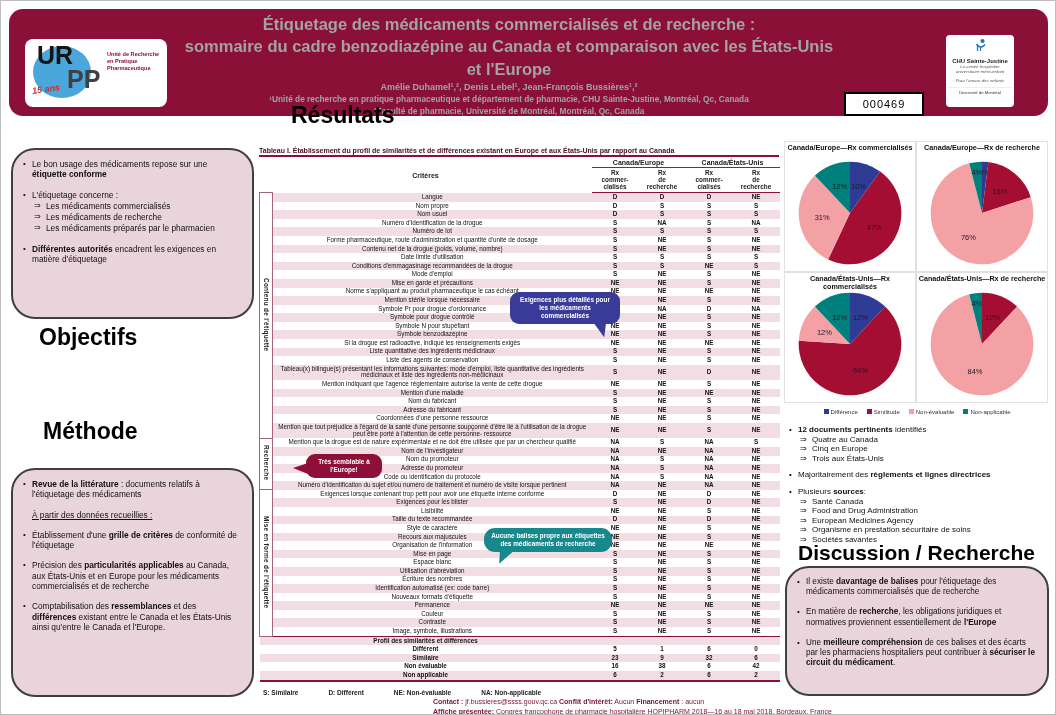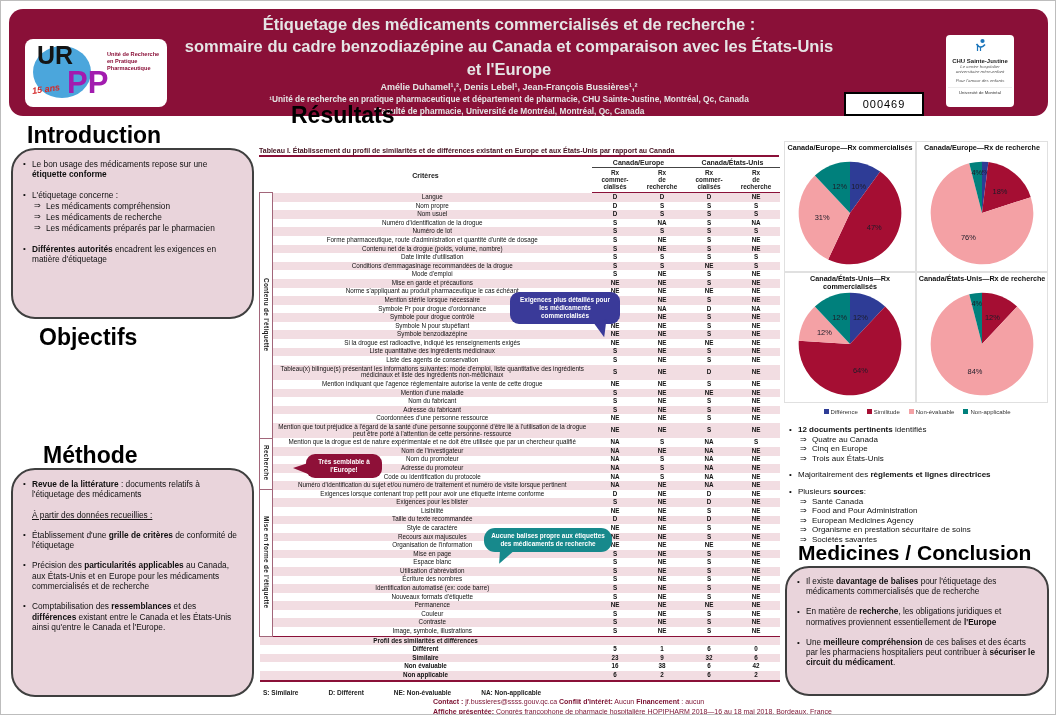--- a/index.html
+++ b/index.html
@@ -4,24 +4,24 @@
 <style>
   html,body{margin:0;padding:0;background:#fff;}
   #poster{position:relative;width:1056px;height:715px;background:#fff;border:1px solid #bdbdbd;
           font-family:"Liberation Sans",sans-serif;box-sizing:border-box;overflow:hidden;}
 
   
   #banner{position:absolute;left:8px;top:8px;width:1039px;height:107px;background:#8A1038;border-radius:14px;}
   #urpp{position:absolute;left:16px;top:30px;width:142px;height:68px;background:#fff;border-radius:8px;overflow:hidden;}
   .urpp-blue{position:absolute;left:8px;top:7px;width:58px;height:52px;border-radius:50%;background:#4BA6DC;}
   .urpp-ur{position:absolute;left:12px;top:2px;font-size:25px;font-weight:900;color:#141414;}
-  .urpp-pp{position:absolute;left:42px;top:26px;font-size:31px;font-weight:900;color:#a21caf;}
+  .urpp-pp{position:absolute;left:42px;top:26px;font-size:25px;font-weight:900;color:#404040;}
   .urpp-badge{position:absolute;left:7px;top:45px;font-size:9px;font-weight:700;font-style:italic;color:#D42B2B;transform:rotate(-8deg);}
   .urpp-cap{position:absolute;left:82px;top:12px;width:57px;font-size:5.6px;font-weight:700;color:#8A1038;line-height:1.25;}
-  #titles{position:absolute;left:175px;top:4px;width:650px;text-align:center;color:#e5e5e5;}
+  #titles{position:absolute;left:175px;top:4px;width:650px;text-align:center;color:#a3a3a3;}
   .t1,.t2{font-size:16.5px;font-weight:700;line-height:1.35;}
   .auth{font-size:9px;font-weight:700;margin-top:2px;}
   .aff{font-size:8.3px;font-weight:700;margin-top:2px;}
   #chu{position:absolute;left:937px;top:26px;width:68px;height:72px;background:#fff;border-radius:4px;text-align:center;padding:3px 2px;box-sizing:border-box;}
   .chu-name{font-size:6px;font-weight:700;color:#222;margin-top:1px;}
   .chu-tag{font-size:4.4px;font-style:italic;color:#555;line-height:1.2;}
   .chu-tag2{font-size:4.4px;font-style:italic;color:#555;margin-top:3px;}
   .chu-univ{font-size:4.2px;color:#333;margin-top:4px;border-top:1px solid #eee;padding-top:2px;}
   #pid{position:absolute;left:835px;top:83px;width:76px;height:20px;background:#fff;border:2px solid #000;
        font-size:11px;letter-spacing:1px;text-align:center;line-height:20px;color:#000;}
@@ -113,53 +113,52 @@
         <path d="M4.5 7.5 L4.5 13 M7.5 9.5 L7.5 13" stroke="#1B75BB" stroke-width="1.2"></path>
       </svg>
       <div class="chu-name">CHU Sainte-Justine</div>
       <div class="chu-tag">Le centre hospitalier universitaire mère-enfant</div>
       <div class="chu-tag2">Pour l'amour des enfants</div>
       <div class="chu-univ">Université de Montréal</div>
     </div>
     <div id="pid">000469</div>
   </div>
 
-  <div class="h2" style="left:26px;top:121px;">Introduction</div>
   <div class="box" style="left:10px;top:147px;width:243px;height:171px;">
       <div class="li bullet">
         <span class="mk">•</span>
         <span class="tx">Le bon usage des médicaments repose sur une <b>étiquette conforme</b></span>
       </div>
       <div class="li gap"></div>
       <div class="li bullet">
         <span class="mk">•</span>
         <span class="tx">L'étiquetage concerne :</span>
       </div>
       <div class="li arrow">
         <span class="mk">⇒</span>
-        <span class="tx">Les médicaments compréhension</span>
+        <span class="tx">Les médicaments commercialisés</span>
       </div>
       <div class="li arrow">
         <span class="mk">⇒</span>
         <span class="tx">Les médicaments de recherche</span>
       </div>
       <div class="li arrow">
         <span class="mk">⇒</span>
         <span class="tx">Les médicaments préparés par le pharmacien</span>
       </div>
       <div class="li gap"></div>
       <div class="li bullet">
         <span class="mk">•</span>
         <span class="tx"><b>Différentes autorités</b> encadrent les exigences en matière d'étiquetage</span>
       </div>
     </div>
 
   <div class="h2" style="left:38px;top:323px;">Objectifs</div>
 
-  <div class="h2" style="left:42px;top:441px;">Méthode</div>
+  <div class="h2" style="left:42px;top:417px;">Méthode</div>
   <div class="box" style="left:10px;top:467px;width:243px;height:229px;">
       <div class="li bullet">
         <span class="mk">•</span>
         <span class="tx"><b>Revue de la littérature</b> : documents relatifs à l'étiquetage des médicaments</span>
       </div>
       <div class="li gap"></div>
       <div class="li plain">
         <span class="mk"></span>
         <span class="tx"><u>À partir des données recueillies :</u></span>
       </div>
@@ -694,37 +693,37 @@
       <div class="li bullet">
         <span class="mk">•</span>
         <span class="tx">Plusieurs <b>sources</b>:</span>
       </div>
       <div class="li arrow">
         <span class="mk">⇒</span>
         <span class="tx">Santé Canada</span>
       </div>
       <div class="li arrow">
         <span class="mk">⇒</span>
-        <span class="tx">Food and Pour Administration</span>
+        <span class="tx">Food and Drug Administration</span>
       </div>
       <div class="li arrow">
         <span class="mk">⇒</span>
         <span class="tx">European Medicines Agency</span>
       </div>
       <div class="li arrow">
         <span class="mk">⇒</span>
         <span class="tx">Organisme en prestation sécuritaire de soins</span>
       </div>
       <div class="li arrow">
         <span class="mk">⇒</span>
         <span class="tx">Sociétés savantes</span>
       </div>
     </div>
 
-  <div class="h2" style="left:797px;top:540px;font-size:21px;">Medicines / Conclusion</div>
+  <div class="h2" style="left:797px;top:540px;font-size:21px;">Discussion / Recherche</div>
   <div class="box" id="disc-box">
       <div class="li bullet">
         <span class="mk">•</span>
         <span class="tx">Il existe <b>davantage de balises</b> pour l'étiquetage des médicaments commercialisés que de recherche</span>
       </div>
       <div class="li gap"></div>
       <div class="li bullet">
         <span class="mk">•</span>
         <span class="tx">En matière de <b>recherche</b>, les obligations juridiques et normatives proviennent essentiellement de <b>l'Europe</b></span>
       </div>

